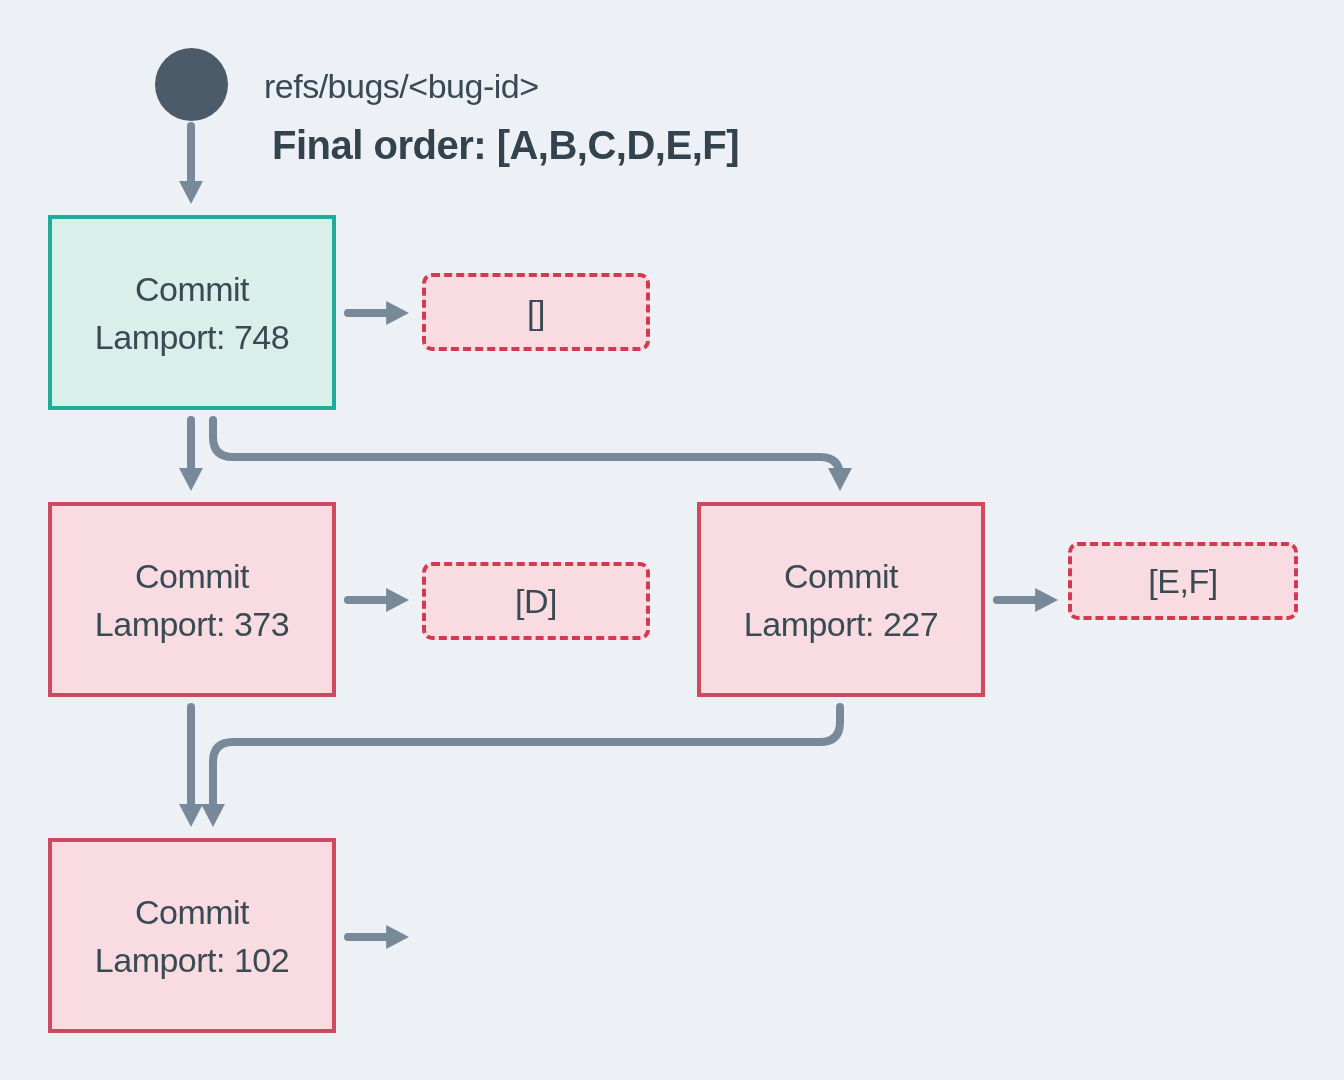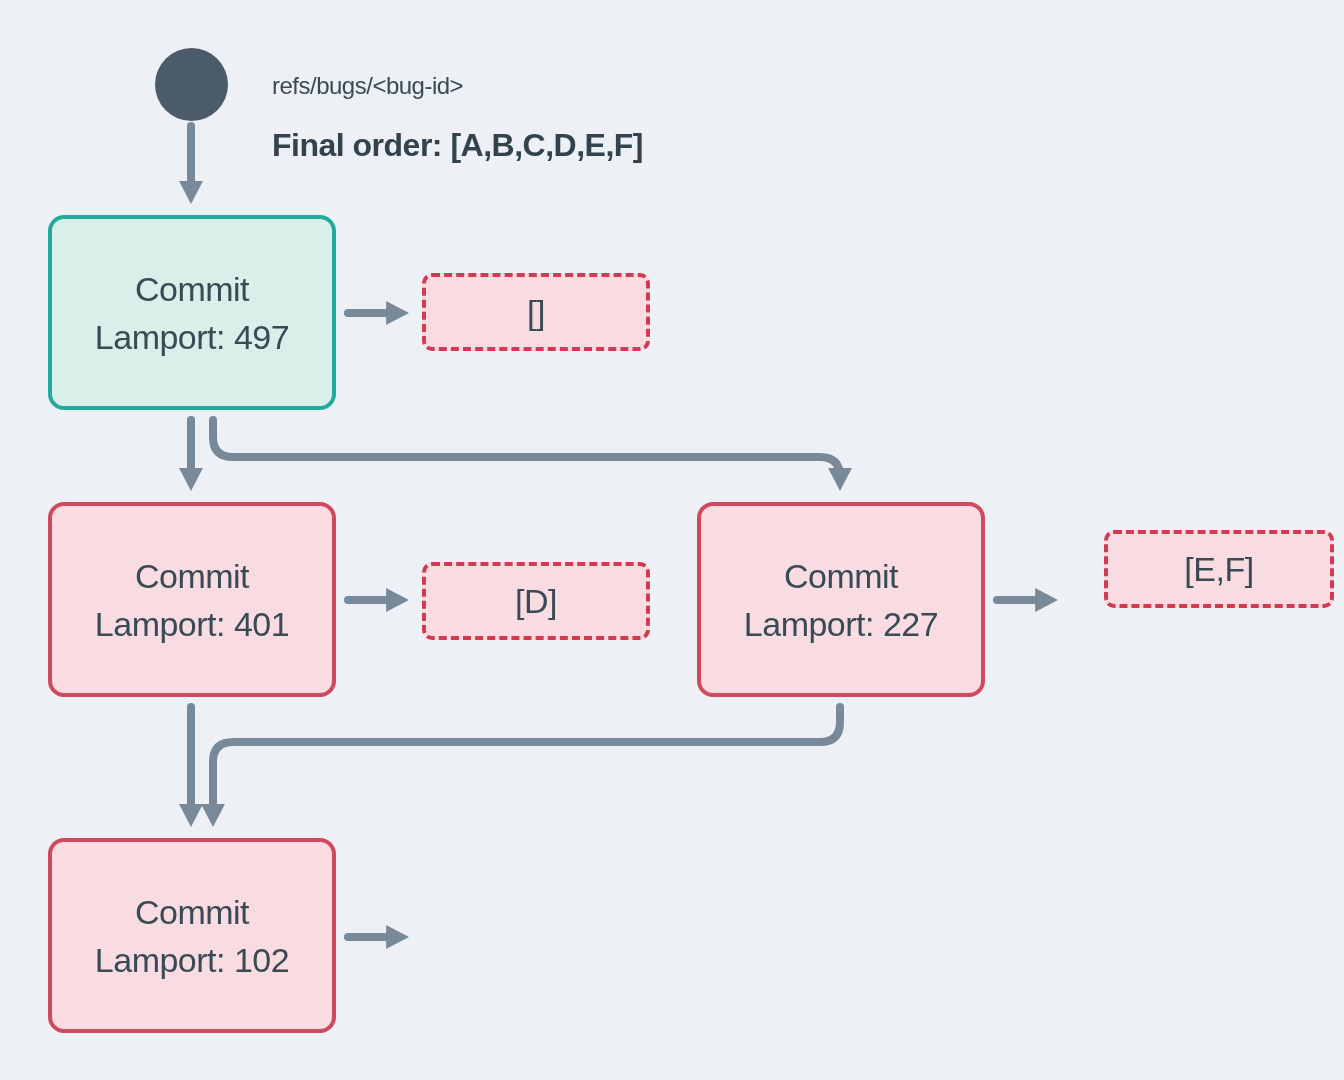--- a/index.html
+++ b/index.html
@@ -23,53 +23,53 @@
     overflow:hidden;
   }
   .edges-layer{position:absolute;left:0;top:0;width:1344px;height:1080px;}
   .edge{stroke:var(--arrow);stroke-width:8;fill:none;stroke-linecap:round;}
   .arrowhead{fill:var(--arrow);}
   .ref-circle{
     position:absolute;left:155px;top:48px;width:73px;height:73px;
     border-radius:50%;background:var(--circle);
   }
   .ref-label{
-    position:absolute;left:272px;top:66px;
-    font-size:24px;line-height:40px;color:var(--slate-text);
+    position:absolute;left:264px;top:66px;
+    font-size:34px;line-height:40px;color:var(--slate-text);
     letter-spacing:-0.5px;white-space:nowrap;
   }
   .final-order{
     position:absolute;left:272px;top:126px;
-    font-size:32px;line-height:38px;font-weight:700;color:#33434e;
+    font-size:40px;line-height:38px;font-weight:700;color:#33434e;
     letter-spacing:-0.5px;white-space:nowrap;
   }
   .commit-box{
     position:absolute;width:288px;height:195px;
-    border-radius:16px;
+    border-radius:0;
     display:flex;flex-direction:column;justify-content:center;align-items:center;
     font-size:34px;line-height:48px;color:var(--slate-text);
     letter-spacing:-0.5px;text-align:center;
   }
   .commit-box.teal{background:var(--teal-fill);border:4px solid var(--teal-border);}
   .commit-box.pink{background:var(--pink-fill);border:4px solid var(--pink-border);}
   .payload-box{
     position:absolute;width:228px;height:78px;
     border-radius:10px;
     background:var(--pink-fill);
     border:4px dashed var(--dashed-border);
     display:flex;justify-content:center;align-items:center;
     font-size:34px;color:var(--slate-text);letter-spacing:-0.5px;
   }
   .box-864{left:48px;top:215px;}
   .box-246{left:48px;top:502px;}
   .box-537{left:697px;top:502px;}
   .box-127{left:48px;top:838px;}
   .pay-864{left:422px;top:273px;}
   .pay-246{left:422px;top:562px;}
-  .pay-537{left:1068px;top:530px;width:230px;margin-left:36px;}
+  .pay-537{left:1068px;top:542px;width:230px;}
   .pay-127{left:422px;top:898px;}
 </style>
 </head>
 <body>
 
 <div class="stage">
 
   <svg class="edges-layer" viewBox="0 0 1344 1080" xmlns="http://www.w3.org/2000/svg">
     <defs>
       <marker id="ah" viewBox="0 0 10 10" refX="5" refY="5" markerWidth="3.4" markerHeight="3.4" orient="auto" markerUnits="strokeWidth">
@@ -86,27 +86,27 @@
     <path class="edge" marker-end="url(#ah)" d="M840,707 V722 Q840,742 820,742 H233 Q213,742 213,762 V815"></path>
     <path class="edge" marker-end="url(#ah)" d="M348,937 H397"></path>
   </svg>
 
   <div class="ref-circle"></div>
   <div class="ref-label">refs/bugs/&lt;bug-id&gt;</div>
   <div class="final-order">Final order: [A,B,C,D,E,F]</div>
 
   <div class="commit-box teal box-864">
     <div>Commit</div>
-    <div>Lamport: 497</div>
+    <div>Lamport: 748</div>
   </div>
   <div class="payload-box pay-864">[]</div>
 
   <div class="commit-box pink box-246">
     <div>Commit</div>
-    <div>Lamport: 401</div>
+    <div>Lamport: 373</div>
   </div>
   <div class="payload-box pay-246">[D]</div>
 
   <div class="commit-box pink box-537">
     <div>Commit</div>
     <div>Lamport: 227</div>
   </div>
   <div class="payload-box pay-537">[E,F]</div>
 
   <div class="commit-box pink box-127">

